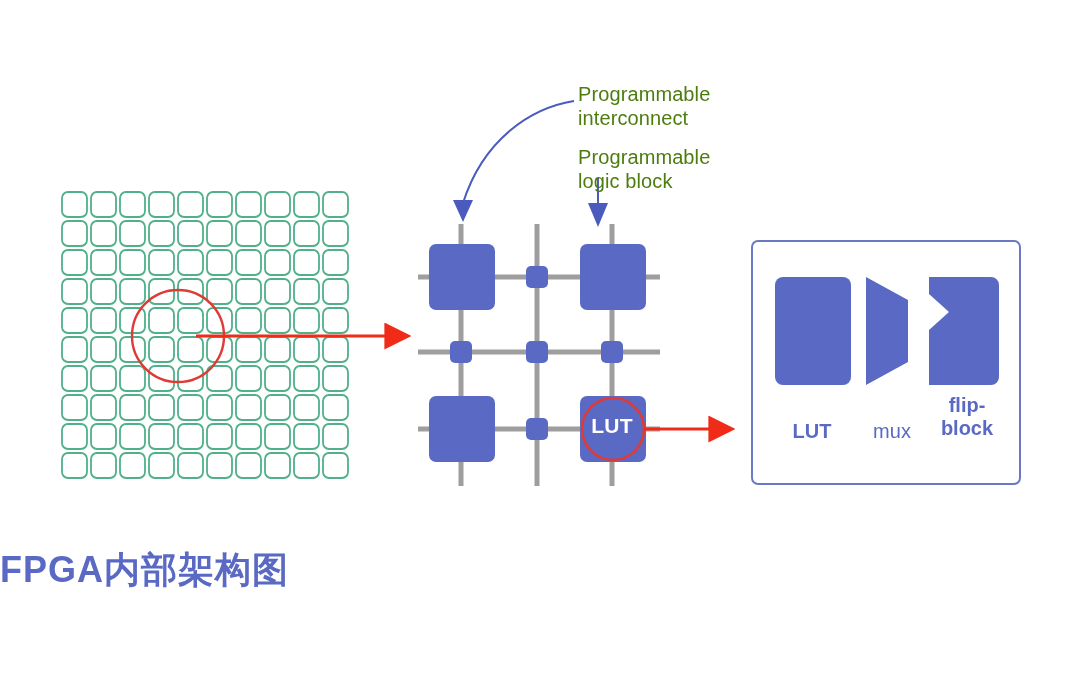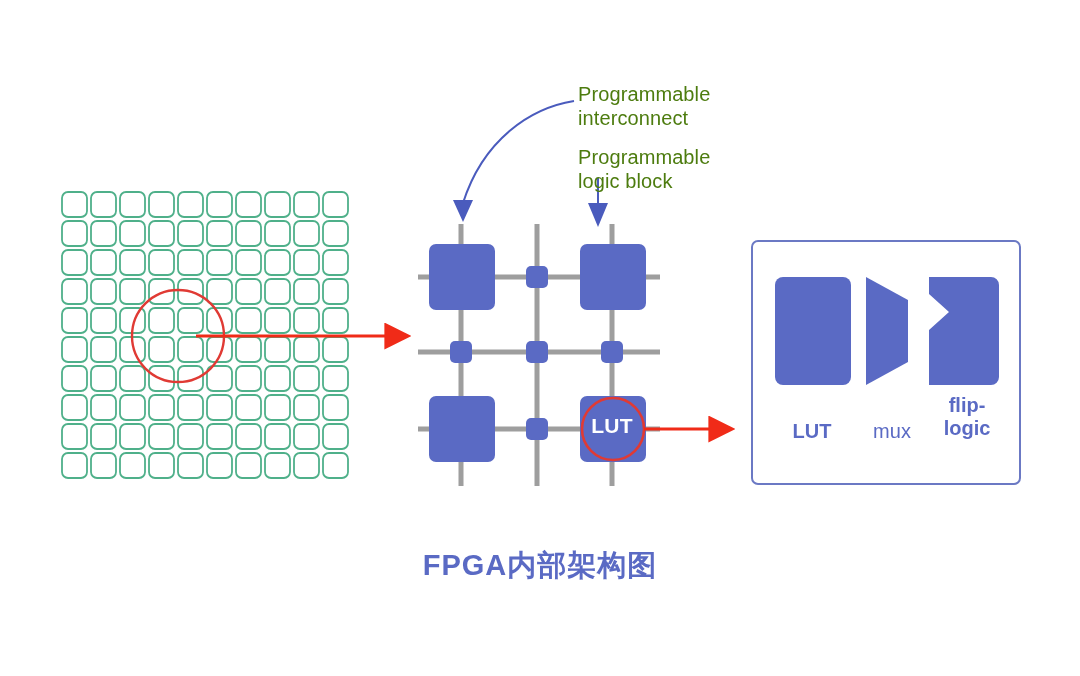--- a/index.html
+++ b/index.html
@@ -61,23 +61,22 @@
     font-size: 21px;
     font-weight: bold;
     letter-spacing: 0.3px;
   }
 
   #diagram-title {
     position: absolute;
     left: 0;
     top: 546px;
     width: 1080px;
-    text-align: center;
     color: #5a6ac4;
-    font-size: 29px;
+    font-size: 36px;
     font-weight: bold;
     letter-spacing: 1px;
   }
 
   #watermark {
     position: absolute;
     right: 18px;
     top: 620px;
     color: #2b2b2b;
     font-size: 25px;
@@ -275,18 +274,18 @@
   <div class="callout" id="callout-logicblock">Programmable
 logic block</div>
 
   <div id="lut-node-text">LUT</div>
 
   <div class="panel-label bold" id="label-lut">LUT</div>
 
   <div class="panel-label" id="label-mux">mux</div>
 
   <div class="panel-label bold" id="label-flipflop">flip-
-logic</div>
+block</div>
 
   <div id="diagram-title">FPGA内部架构图</div>
 
 
 </div>
 
 </body></html>

